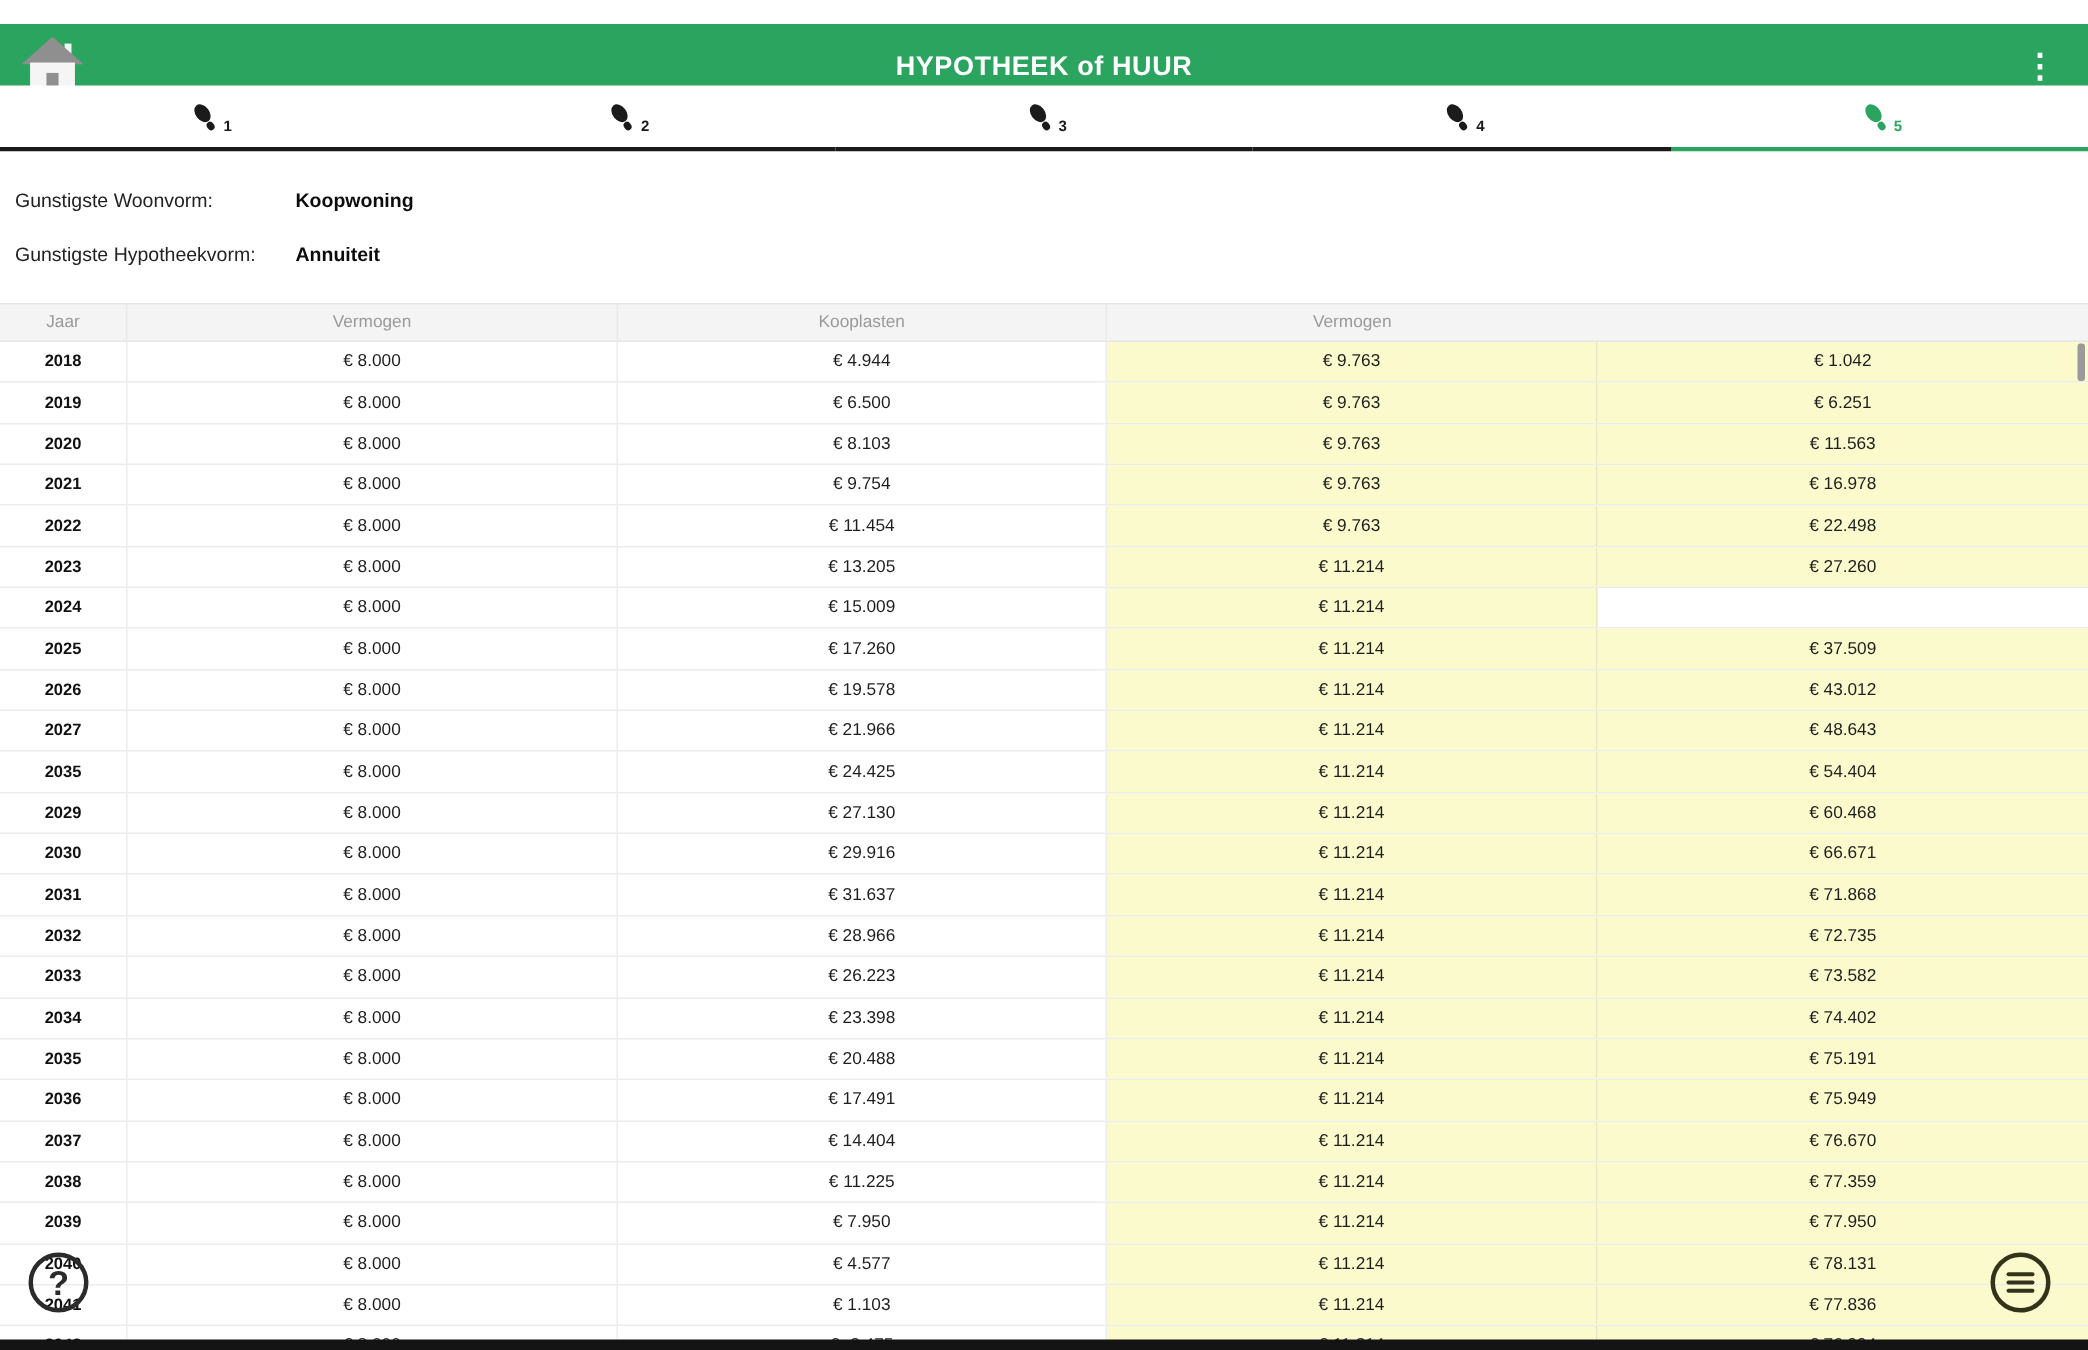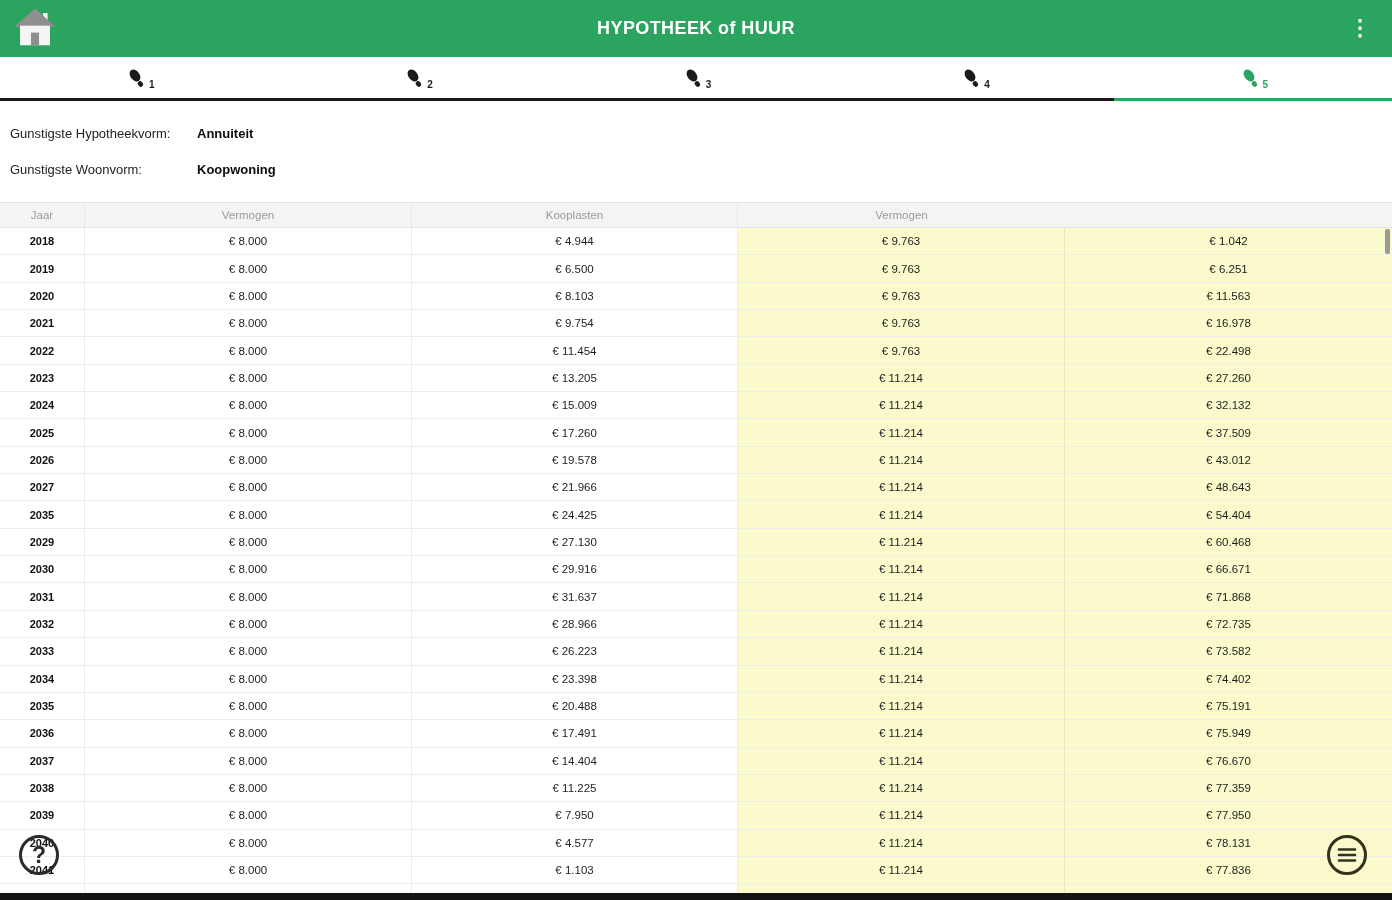--- a/index.html
+++ b/index.html
@@ -1,21 +1,21 @@
 <!DOCTYPE html>
 <html><head>
 <meta charset="utf-8">
 <style>
   * { box-sizing: border-box; margin: 0; padding: 0; }
   html,body { width:1392px; height:900px; }
   body { font-family: "Liberation Sans", sans-serif; background:#fff; }
   .screen { position:relative; width:1392px; height:900px; overflow:hidden; background:#fff; }
 
   
-  .appbar { position:absolute; top:0; left:0; width:100%; height:57px; background:#2AA45F;
+  .appbar { position:absolute; top:16px; left:0; width:100%; height:57px; background:#2AA45F;
             display:flex; align-items:center; justify-content:center; }
   .home-icon { position:absolute; left:12px; top:5px; width:46px; height:46px; }
   .app-title { color:#fff; font-weight:bold; font-size:18px; letter-spacing:.4px; }
   .overflow { position:absolute; right:20px; top:14px; color:#fff; font-size:22px; font-weight:bold;
               width:24px; text-align:center; cursor:pointer; line-height:28px; }
 
   
   .tabbar { position:absolute; top:57px; left:0; width:100%; height:44px; display:flex; background:#fff; }
   .tab { flex:1; display:flex; align-items:center; justify-content:center; gap:1px;
          border-bottom:3px solid #1A1A1A; cursor:pointer; }
@@ -110,26 +110,26 @@
         <svg class="foot" viewBox="0 0 24 24">
           <ellipse cx="11" cy="9.5" rx="4.6" ry="6.6" transform="rotate(-38 11 9.5)"></ellipse>
           <ellipse cx="16.4" cy="18" rx="2.4" ry="3" transform="rotate(-38 16.4 18)"></ellipse>
         </svg>
         <span class="tabnum">5</span>
       </div>
     </nav>
 
   <section class="summary">
     <div class="srow">
+      <span class="slabel">Gunstigste Woonvorm:</span>
+      <span class="svalue">Koopwoning</span>
+    </div>
+    <div class="srow">
       <span class="slabel">Gunstigste Hypotheekvorm:</span>
       <span class="svalue">Annuiteit</span>
-    </div>
-    <div class="srow">
-      <span class="slabel">Gunstigste Woonvorm:</span>
-      <span class="svalue">Koopwoning</span>
     </div>
   </section>
 
   <section class="table-area">
     <div class="thead grid5">
       <div class="hcell">Jaar</div>
       <div class="hcell">Vermogen</div>
       <div class="hcell">Kooplasten</div>
       <div class="hcell">Vermogen</div>
     </div>
@@ -174,21 +174,20 @@
           <div class="cell c1">€ 8.000</div>
           <div class="cell c2">€ 13.205</div>
           <div class="cell c3">€ 11.214</div>
           <div class="cell c4">€ 27.260</div>
         </div>
         <div class="trow grid5">
           <div class="cell c0">2024</div>
           <div class="cell c1">€ 8.000</div>
           <div class="cell c2">€ 15.009</div>
           <div class="cell c3">€ 11.214</div>
-          <div class="cell c4">€ 32.132</div>
         </div>
         <div class="trow grid5">
           <div class="cell c0">2025</div>
           <div class="cell c1">€ 8.000</div>
           <div class="cell c2">€ 17.260</div>
           <div class="cell c3">€ 11.214</div>
           <div class="cell c4">€ 37.509</div>
         </div>
         <div class="trow grid5">
           <div class="cell c0">2026</div>

